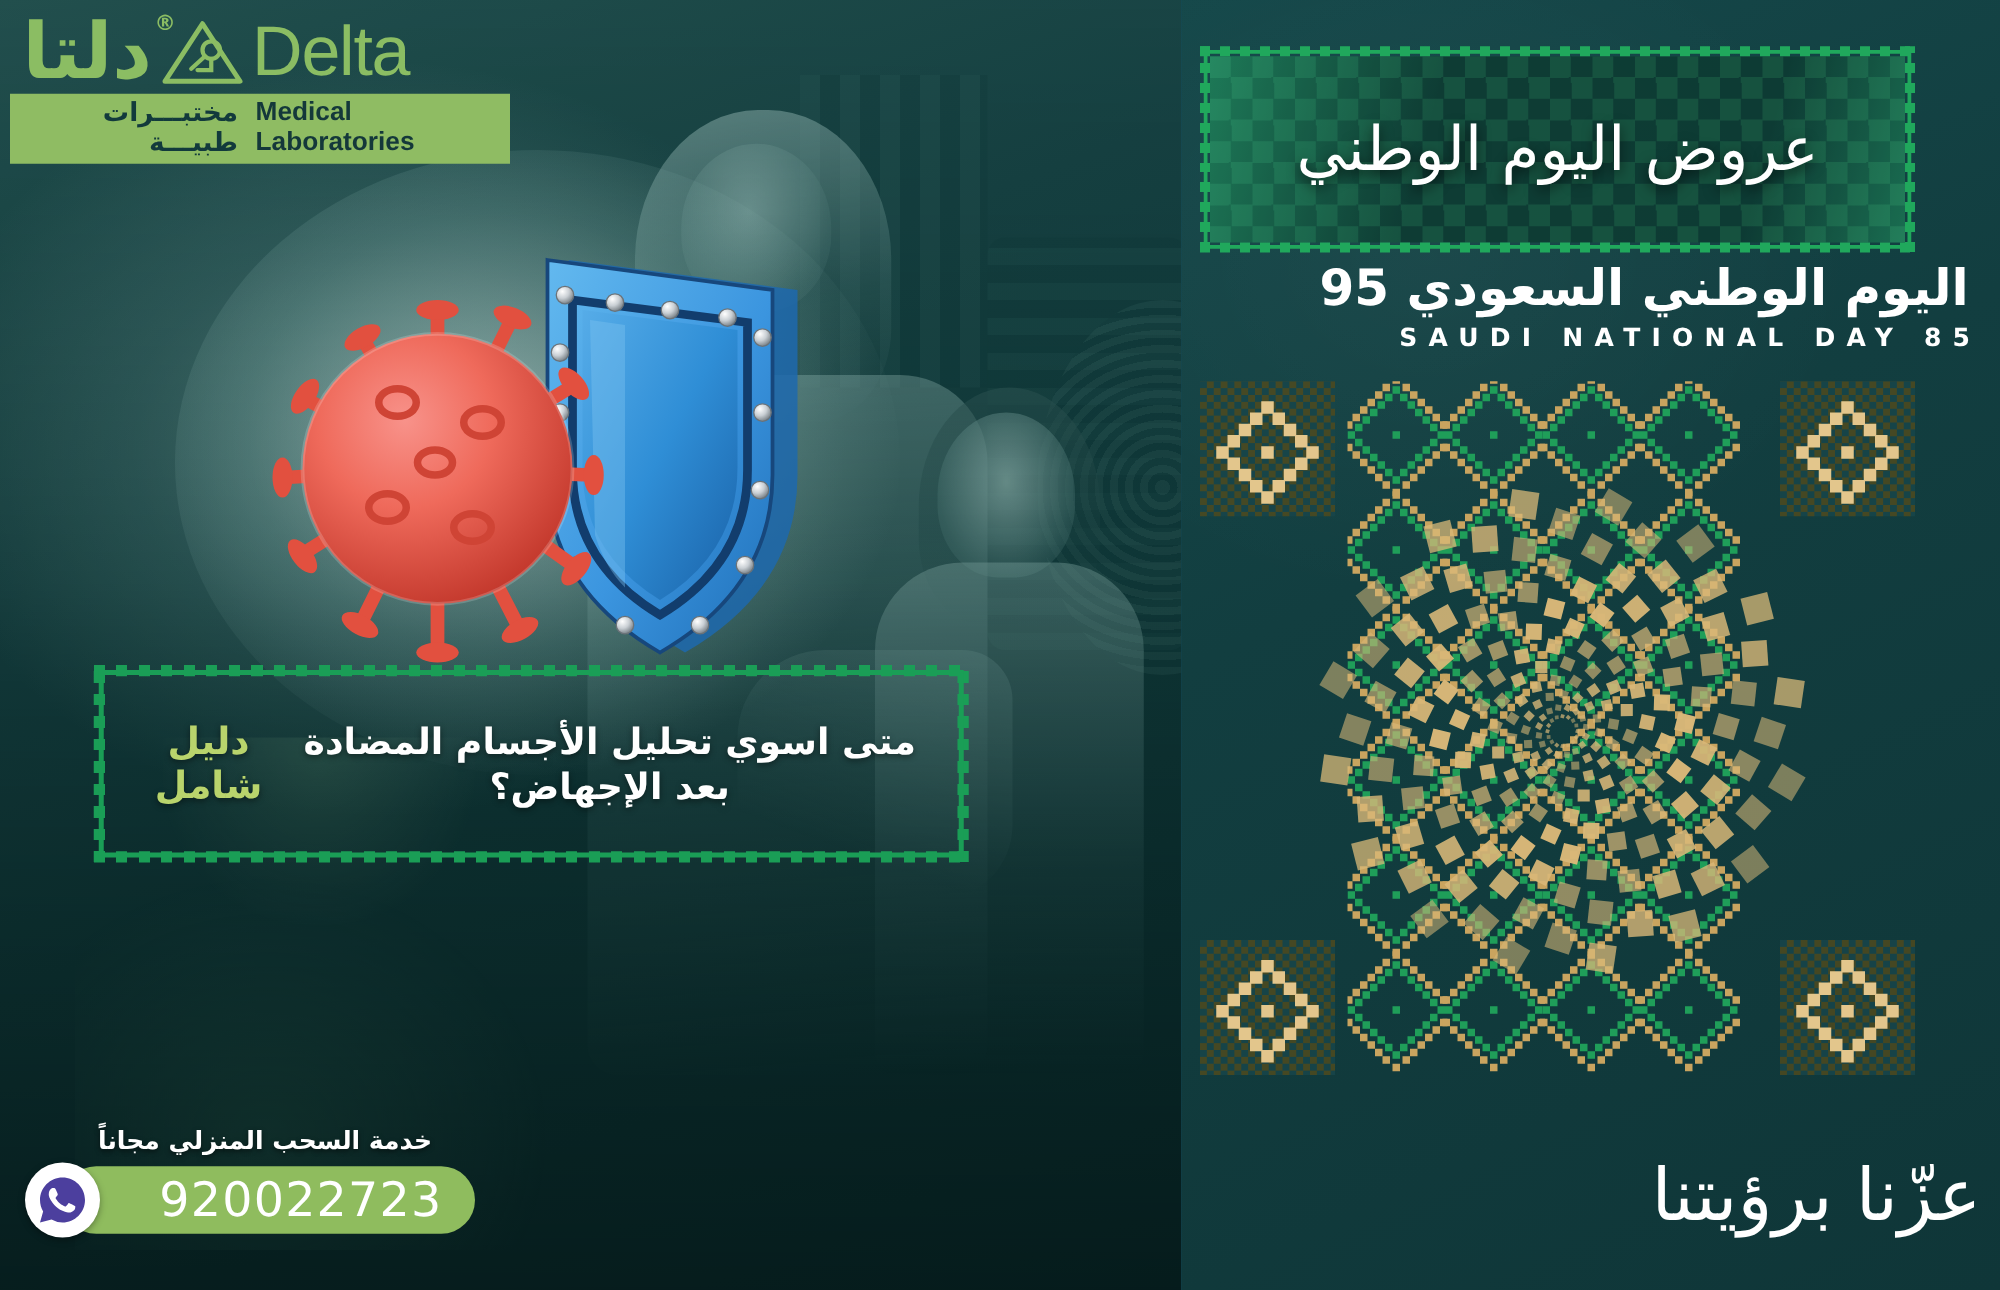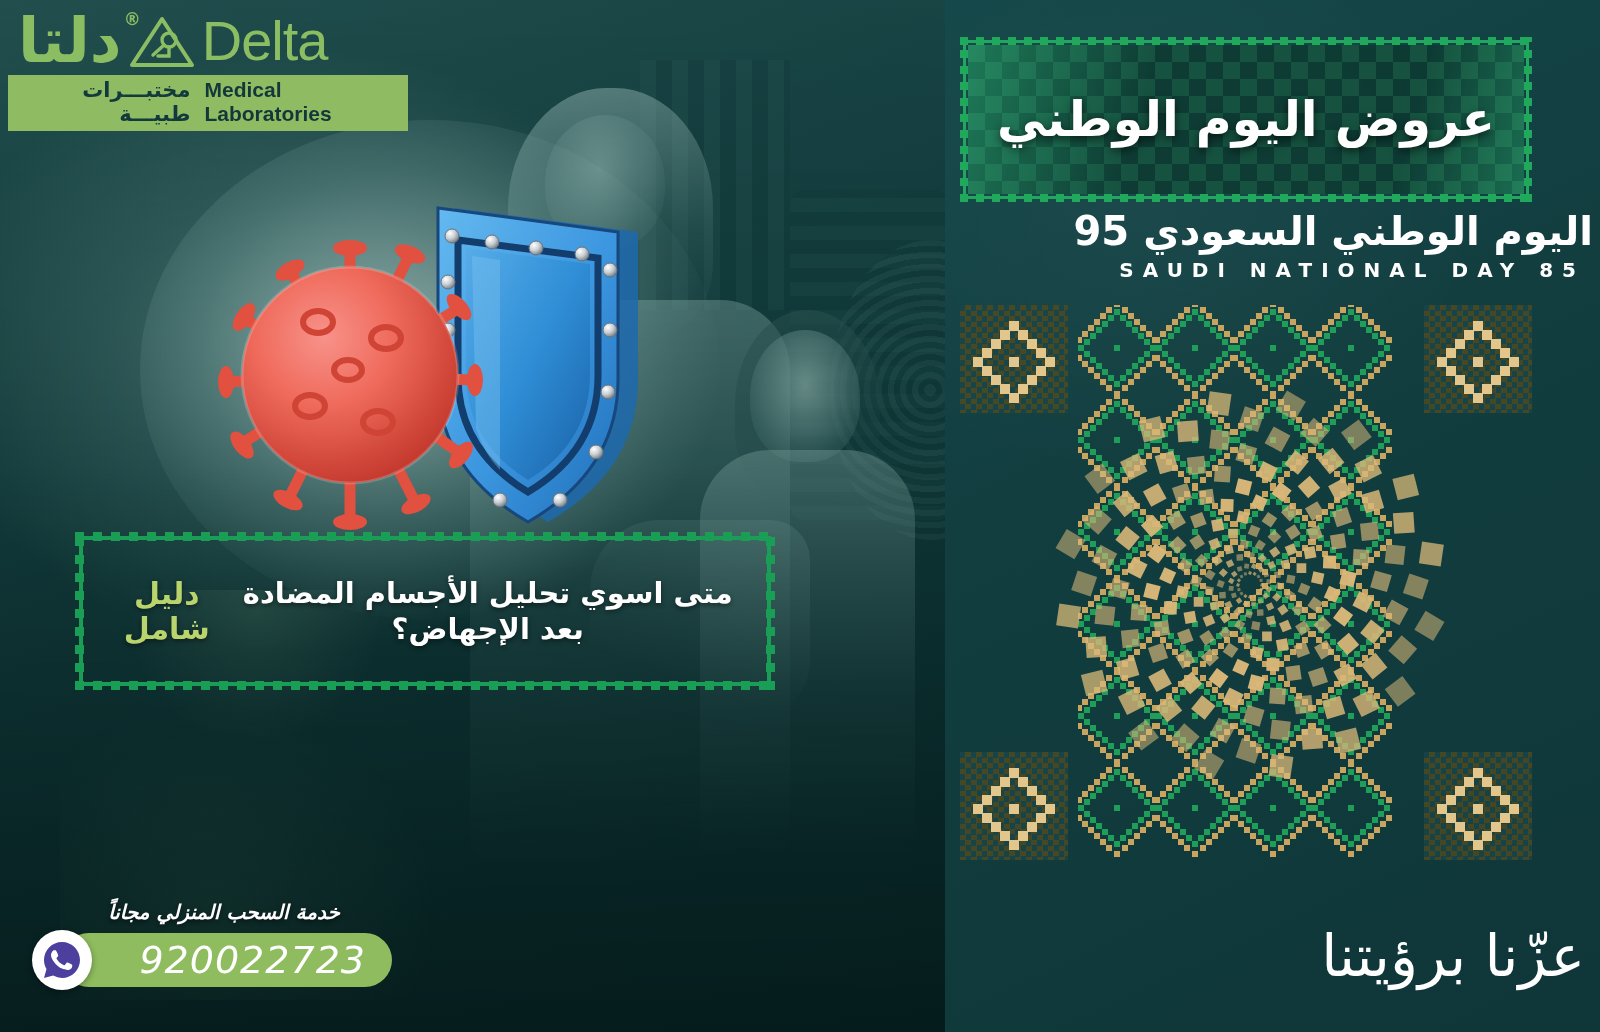--- a/index.html
+++ b/index.html
@@ -128,21 +128,21 @@
   .headline-q{
     font-size:29px;font-weight:700;color:#ffffff;text-align:center;line-height:1.25;
     text-shadow:0 2px 5px rgba(0,0,0,.45);
   }
   .headline-sub{
     font-size:30px;font-weight:700;color:#b9d46c;text-align:center;
     text-shadow:0 2px 5px rgba(0,0,0,.45);
   }
 
   
-  .contact{position:absolute;left:32px;top:900px;width:360px;font-style:italic;}
+  .contact{position:absolute;left:20px;top:900px;width:360px;}
   .contact-label{
     text-align:center;font-size:20px;font-weight:700;color:#ffffff;
     margin:0 0 6px 0;padding-left:24px;text-shadow:0 2px 4px rgba(0,0,0,.5);
   }
   .contact-row{position:relative;height:60px;display:flex;align-items:center;}
   .wa-badge{
     position:absolute;left:0;top:0;width:60px;height:60px;border-radius:50%;
     background:#ffffff;display:flex;align-items:center;justify-content:center;z-index:3;
     box-shadow:0 2px 6px rgba(0,0,0,.35);
   }
@@ -186,26 +186,26 @@
     opacity:.95;
   }
   .offer-check-hl{
     position:absolute;left:8px;top:8px;right:8px;bottom:8px;
     background:linear-gradient(105deg,rgba(40,190,105,.42) 0%,rgba(40,190,105,0) 32%),
                linear-gradient(285deg,rgba(40,190,105,.34) 0%,rgba(40,190,105,0) 22%);
     mix-blend-mode:screen;
   }
   .offer-title{
     position:absolute;inset:0;display:flex;align-items:center;justify-content:center;
-    font-size:49px;font-weight:700;color:#ffffff;letter-spacing:0px;
+    font-size:49px;font-weight:400;color:#ffffff;letter-spacing:0px;
     text-shadow:0 3px 10px rgba(0,0,0,.65);
   }
 
   .snd-ar{
-    position:absolute;right:7px;top:208px;width:572px;text-align:right;
+    position:absolute;right:25px;top:208px;width:572px;text-align:right;
     font-size:40px;font-weight:700;color:#ffffff;white-space:nowrap;
   }
   .snd-en{
     position:absolute;right:15px;top:258px;width:572px;text-align:right;
     font-size:20px;font-weight:700;color:#ffffff;letter-spacing:9px;direction:ltr;
   }
 
   
   .sadu-band{position:absolute;left:15px;top:305px;width:572px;height:555px;}
   .sadu-col{

